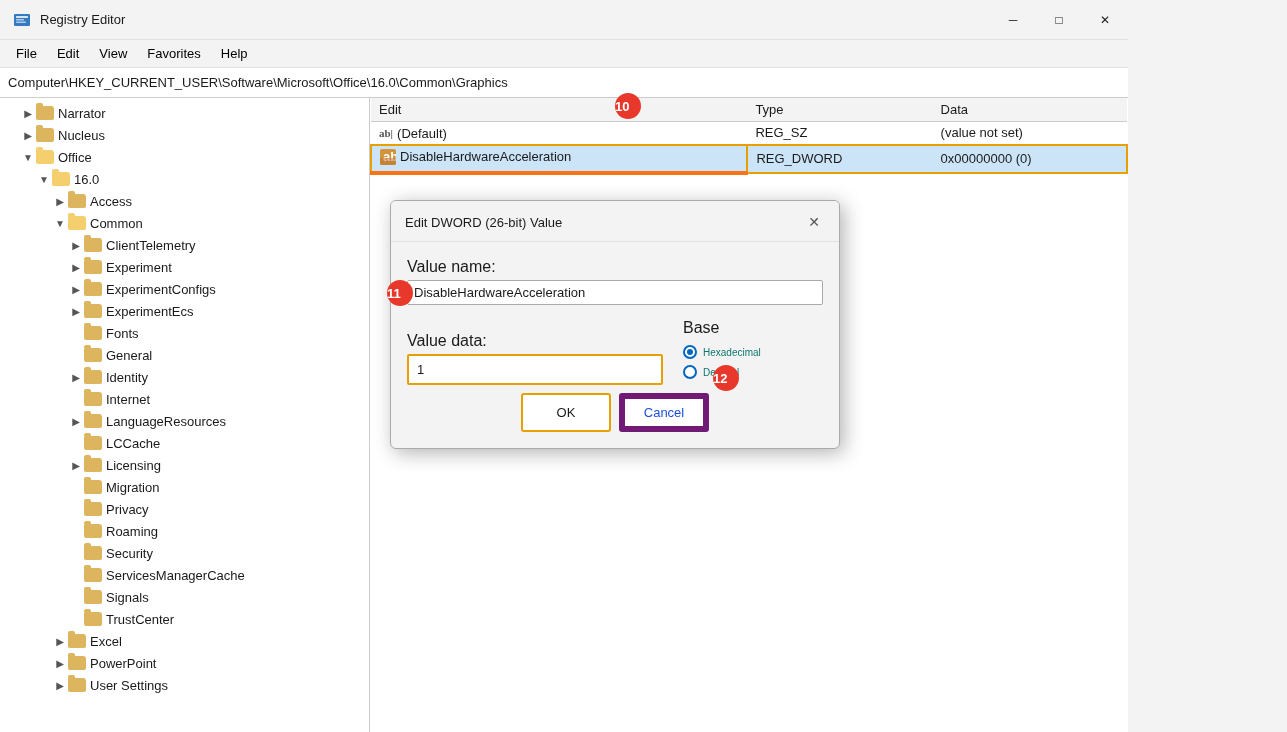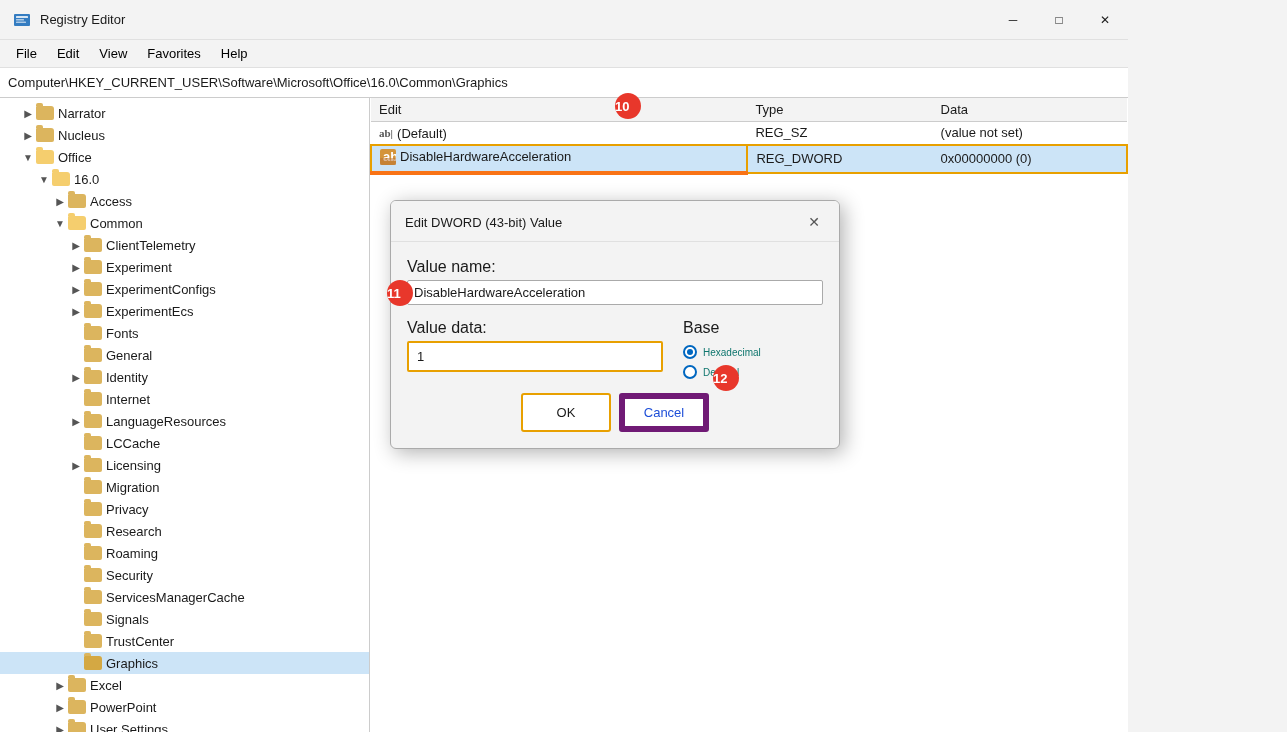--- a/index.html
+++ b/index.html
@@ -179,21 +179,21 @@
     .dialog-text-value {
       width: 100%;
       background: white;
       border: 1px solid #aaa;
       padding: 4px 6px;
       font-size: 13px;
       color: #1a1a1a;
       margin-bottom: 14px;
       border-radius: 2px;
     }
-    .dialog-row { display: flex; gap: 20px; align-items: flex-start; }
+    .dialog-row { display: flex; gap: 20px; align-items: flex-end; }
     .dialog-value-input {
       flex: 1;
     }
     .dialog-value-input .dialog-field-label { margin-bottom: 4px; }
     .value-data-box {
       width: 100%;
       border: 2px solid #e8a000;
       padding: 6px 8px;
       font-size: 13px;
       background: white;
@@ -401,25 +401,20 @@
         <span class="folder-icon"></span>
         <span class="tree-label">Migration</span>
       </div>
 
       <div class="tree-item ind4">
         <span class="expand-btn" style="visibility:hidden">▶</span>
         <span class="folder-icon"></span>
         <span class="tree-label">Privacy</span>
       </div>
 
-      <div class="tree-item ind4">
-        <span class="expand-btn" style="visibility:hidden">▶</span>
-        <span class="folder-icon"></span>
-        <span class="tree-label">Research</span>
-      </div>
 
       <div class="tree-item ind4">
         <span class="expand-btn" style="visibility:hidden">▶</span>
         <span class="folder-icon"></span>
         <span class="tree-label">Roaming</span>
       </div>
 
       <div class="tree-item ind4">
         <span class="expand-btn" style="visibility:hidden">▶</span>
         <span class="folder-icon"></span>
@@ -437,25 +432,20 @@
         <span class="folder-icon"></span>
         <span class="tree-label">Signals</span>
       </div>
 
       <div class="tree-item ind4">
         <span class="expand-btn" style="visibility:hidden">▶</span>
         <span class="folder-icon"></span>
         <span class="tree-label">TrustCenter</span>
       </div>
 
-      <div class="tree-item ind4 selected">
-        <span class="expand-btn" style="visibility:hidden">▶</span>
-        <span class="folder-icon selected-folder"></span>
-        <span class="tree-label">Graphics</span>
-      </div>
 
       <div class="tree-item ind3">
         <span class="expand-btn">▶</span>
         <span class="folder-icon"></span>
         <span class="tree-label">Excel</span>
       </div>
 
       <div class="tree-item ind3">
         <span class="expand-btn">▶</span>
         <span class="folder-icon"></span>
@@ -514,21 +504,21 @@
   </div>
   <div class="step-badge badge-11" style="position:absolute;">
     <span>11</span>
   </div>
   <div class="step-badge badge-12" style="position:absolute;">
     <span>12</span>
   </div>
 
   <div class="dialog">
     <div class="dialog-title-bar">
-      <span class="dialog-title">Edit DWORD (43-bit) Value</span>
+      <span class="dialog-title">Edit DWORD (26-bit) Value</span>
       <button class="dialog-close-btn">✕</button>
     </div>
     <div class="dialog-body">
       <div class="dialog-field-label">Value name:</div>
       <div class="dialog-text-value">DisableHardwareAcceleration</div>
 
       <div class="dialog-row">
         <div class="dialog-value-input">
           <div class="dialog-field-label">Value data:</div>
           <input class="value-data-box" type="text" value="1" style="">

